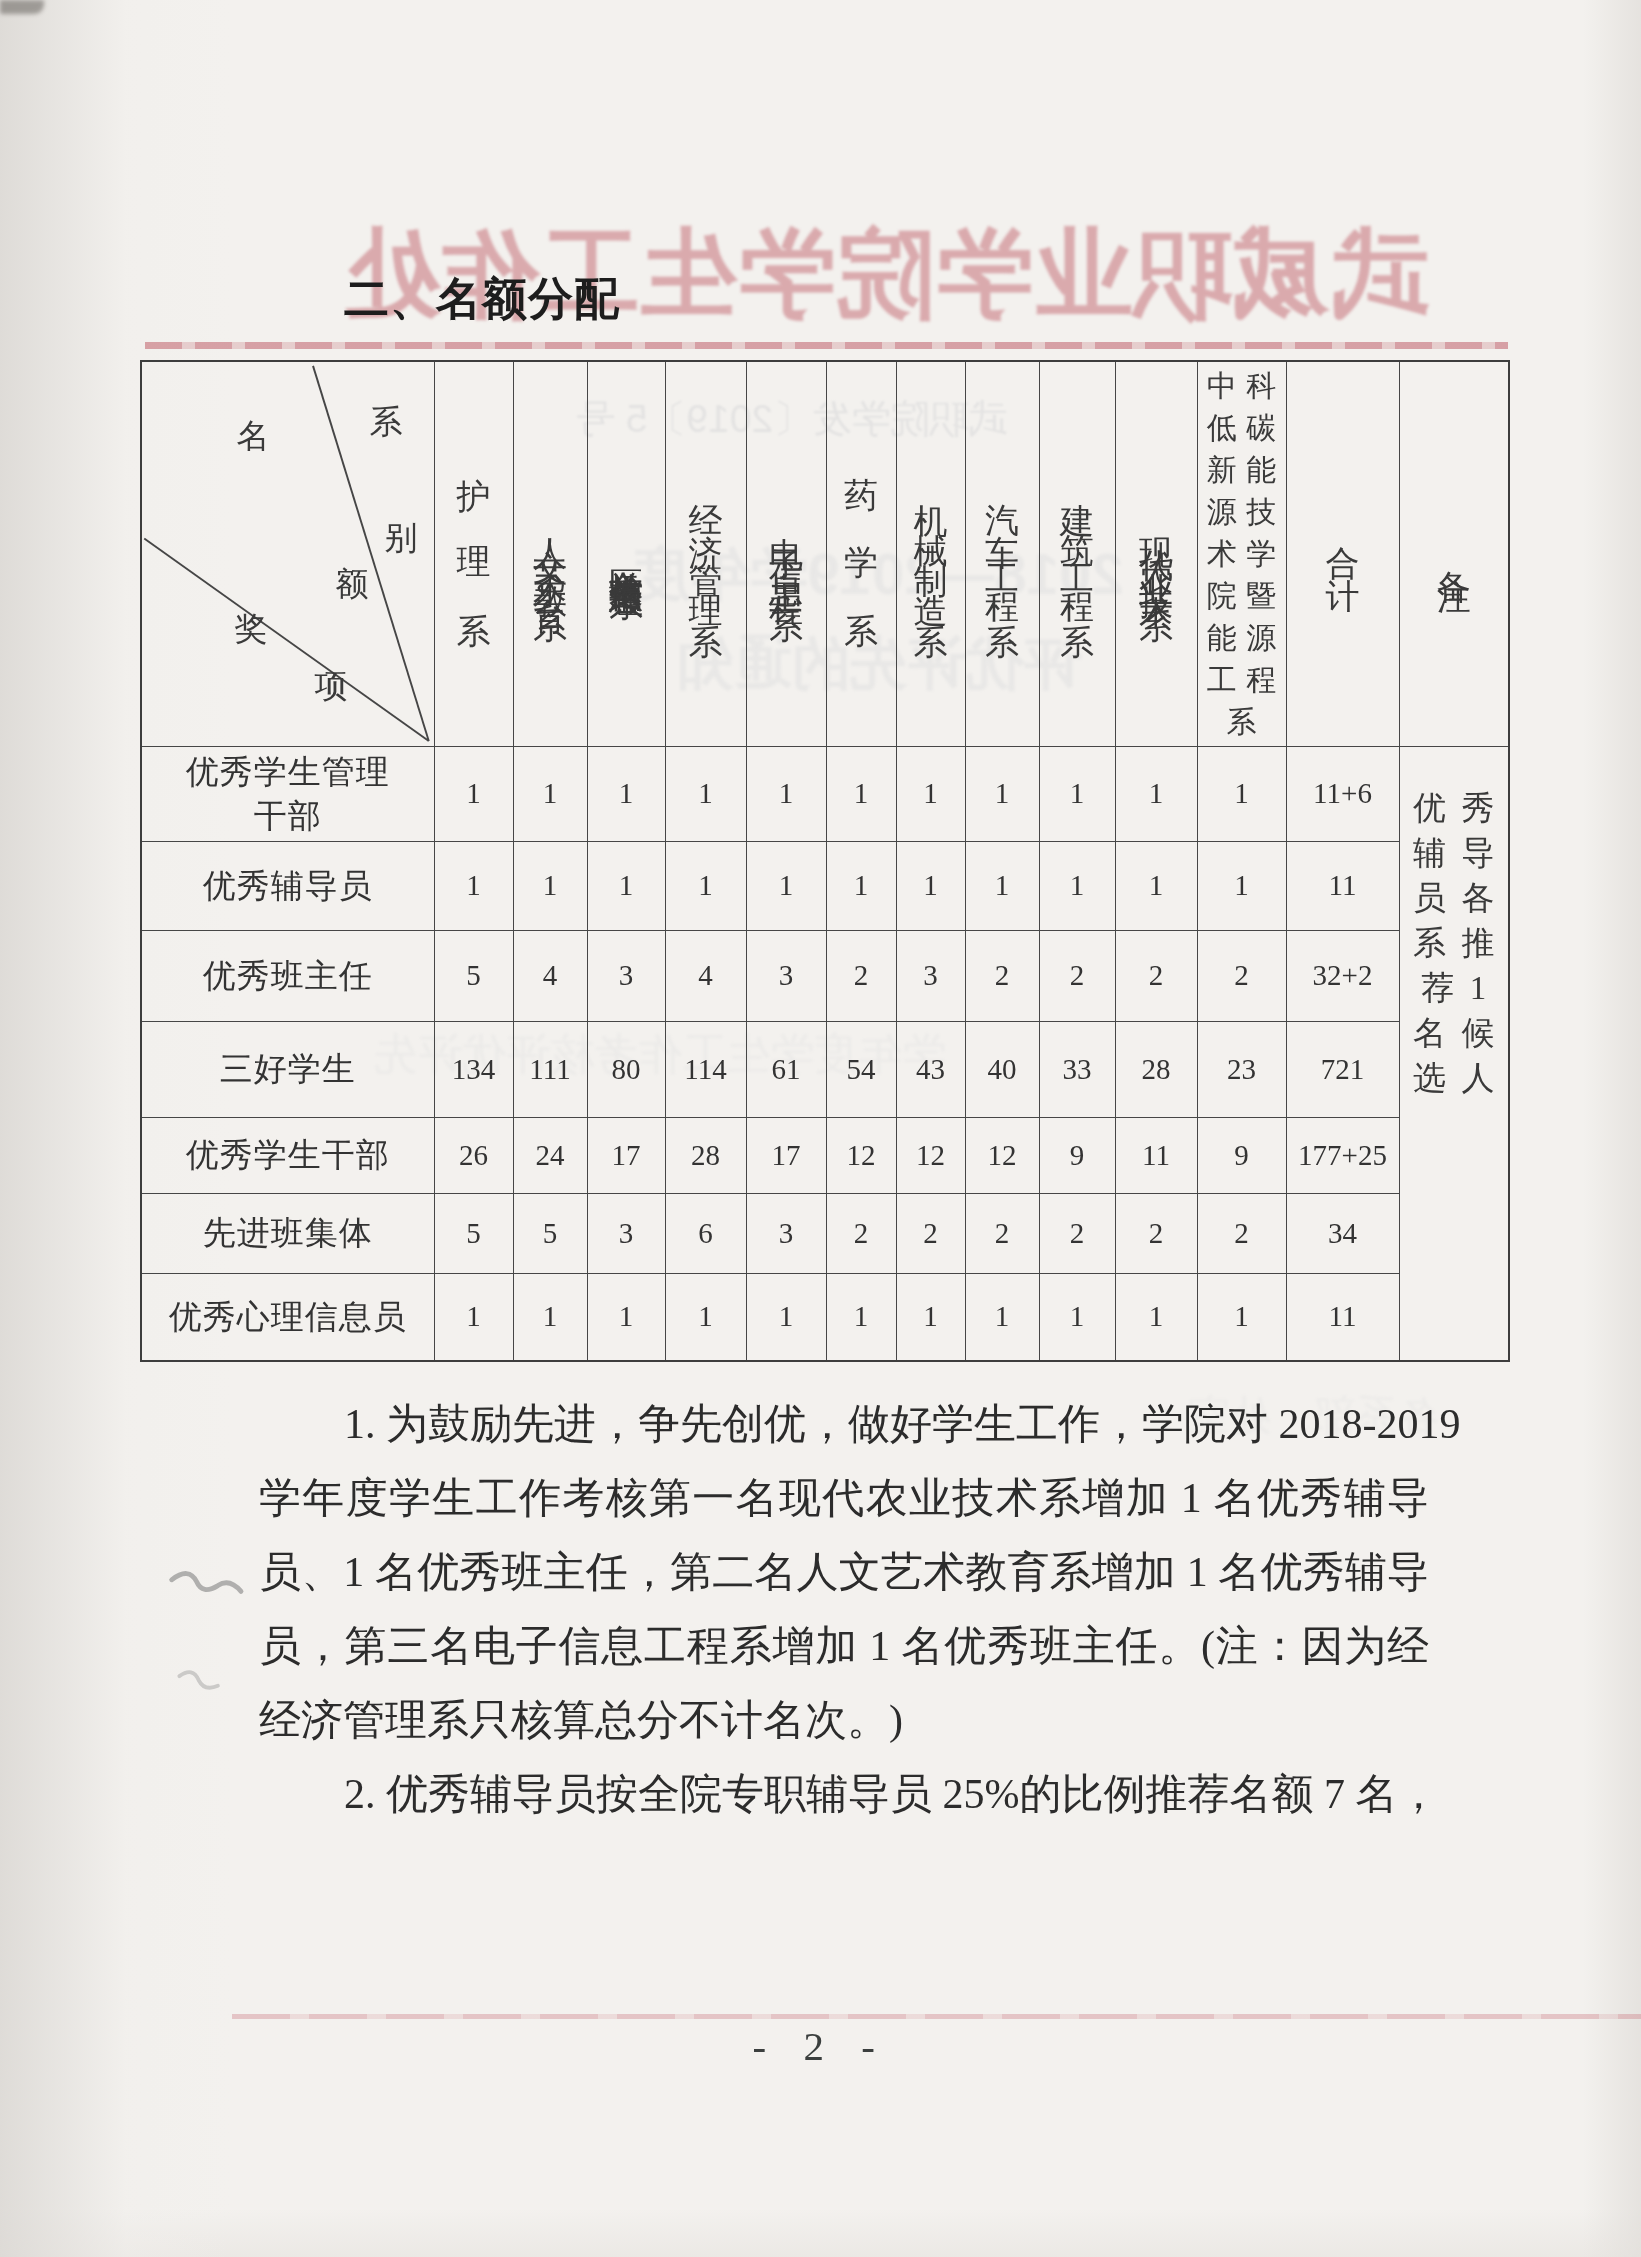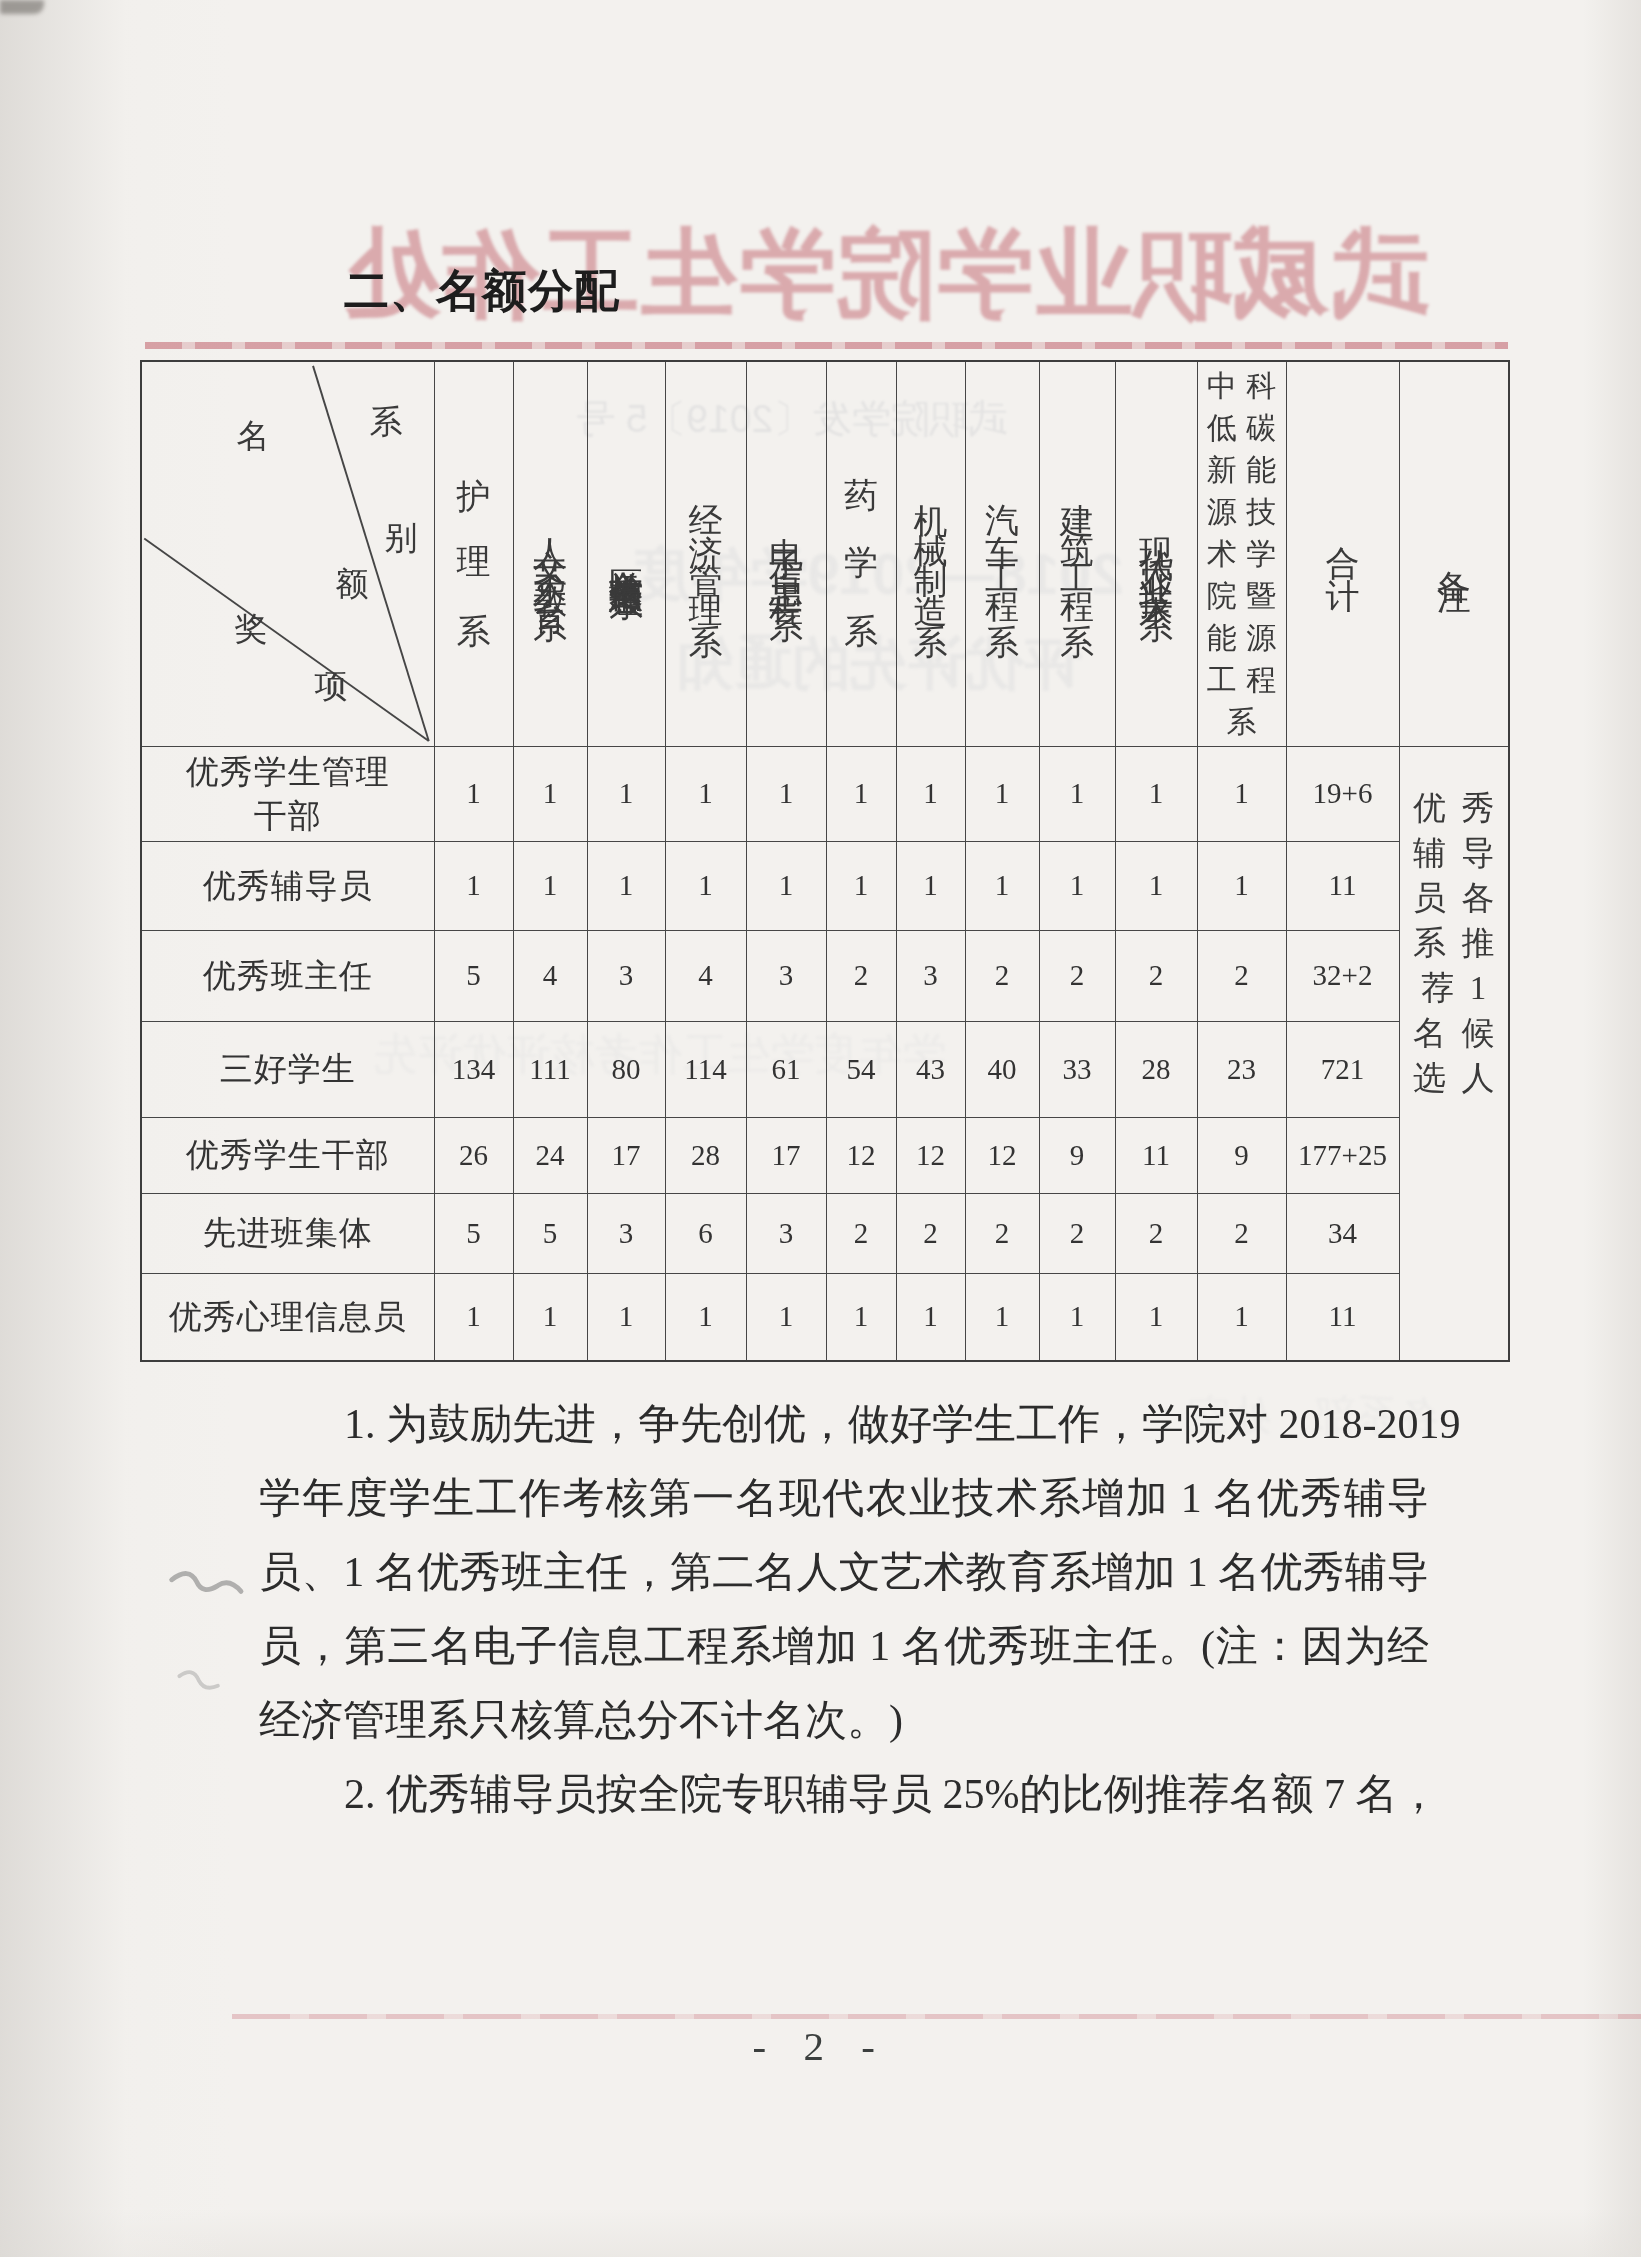--- a/index.html
+++ b/index.html
@@ -31,21 +31,21 @@
   .bleed-b2{left:898px;top:1388px;width:541px;font-size:42px;color:#98a0ab;opacity:.07;filter:blur(1.4px);}
 
   .red-underline{position:absolute;left:145px;top:342px;width:1363px;height:6.8px;
       background:repeating-linear-gradient(90deg, rgba(186,80,92,.50) 0 37px, rgba(186,80,92,.22) 37px 50px);
       filter:blur(0.6px);}
   .red-underline-bottom{position:absolute;left:232px;top:2014px;width:1410px;height:4.8px;
       background:repeating-linear-gradient(90deg, rgba(200,110,120,.34) 0 58px, rgba(200,110,120,.16) 58px 77px);
       filter:blur(0.6px);}
 
   
-  .doc-title{position:absolute;left:344px;top:261px;font-size:45px;font-weight:bold;color:#1d1d1d;
+  .doc-title{position:absolute;left:344px;top:269px;font-size:45px;font-weight:bold;color:#1d1d1d;
       font-family:"Liberation Sans","DejaVu Sans",sans-serif;letter-spacing:1px;text-align:right;}
 
   
   .tbl-wrap{position:absolute;left:140px;top:360px;}
   table.alloc{border-collapse:collapse;table-layout:fixed;background:transparent;}
   table.alloc td{border:1.9px solid #464646;padding:0;vertical-align:middle;text-align:center;
       color:#333;overflow:hidden;}
   table.alloc{border:2.9px solid #3d3d3d;}
   td.corner{position:relative;}
   .corner span{position:absolute;transform:translate(-50%,-50%);font-size:33px;color:#3a3a3a;}
@@ -168,21 +168,21 @@
             <td class="numcell">1</td>
             <td class="numcell">1</td>
             <td class="numcell">1</td>
             <td class="numcell">1</td>
             <td class="numcell">1</td>
             <td class="numcell">1</td>
             <td class="numcell">1</td>
             <td class="numcell">1</td>
             <td class="numcell">1</td>
             <td class="numcell">1</td>
-            <td class="numcell">19+6</td>
+            <td class="numcell">11+6</td>
             <td rowspan="7" style="vertical-align: top;"><div class="pairwrap remarknote"><div class="pairline">
                   <span>优</span>
                   <span>秀</span>
                 </div><div class="pairline">
                   <span>辅</span>
                   <span>导</span>
                 </div><div class="pairline">
                   <span>员</span>
                   <span>各</span>
                 </div><div class="pairline">

